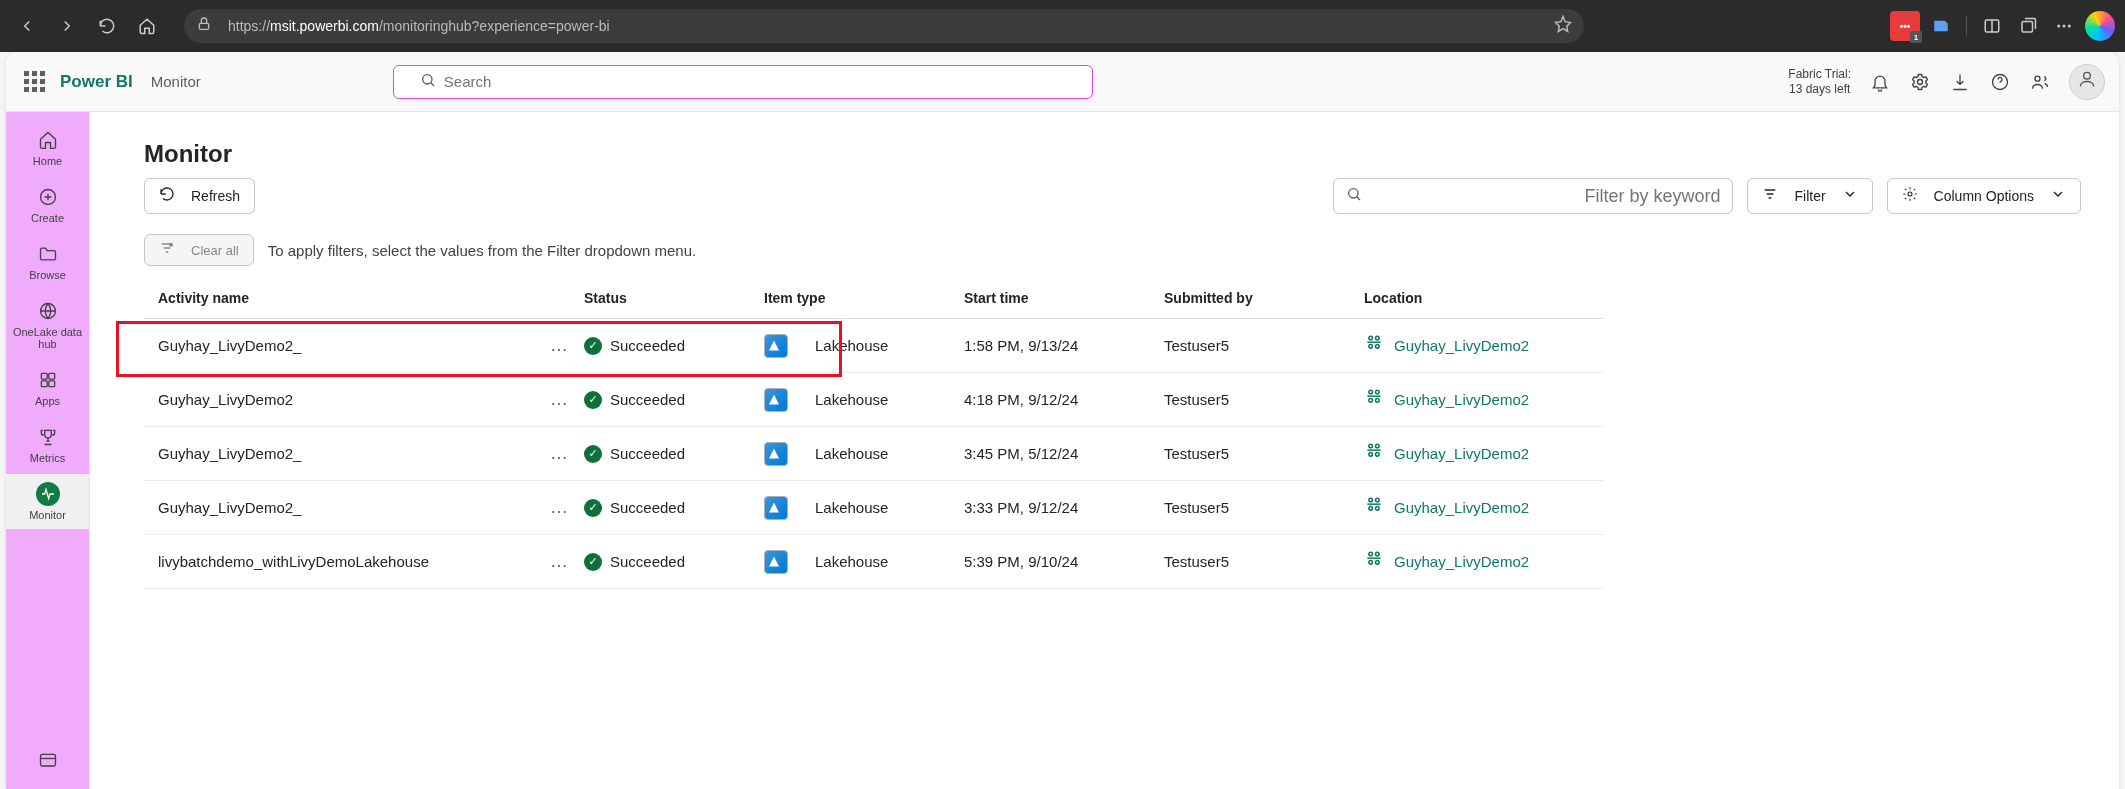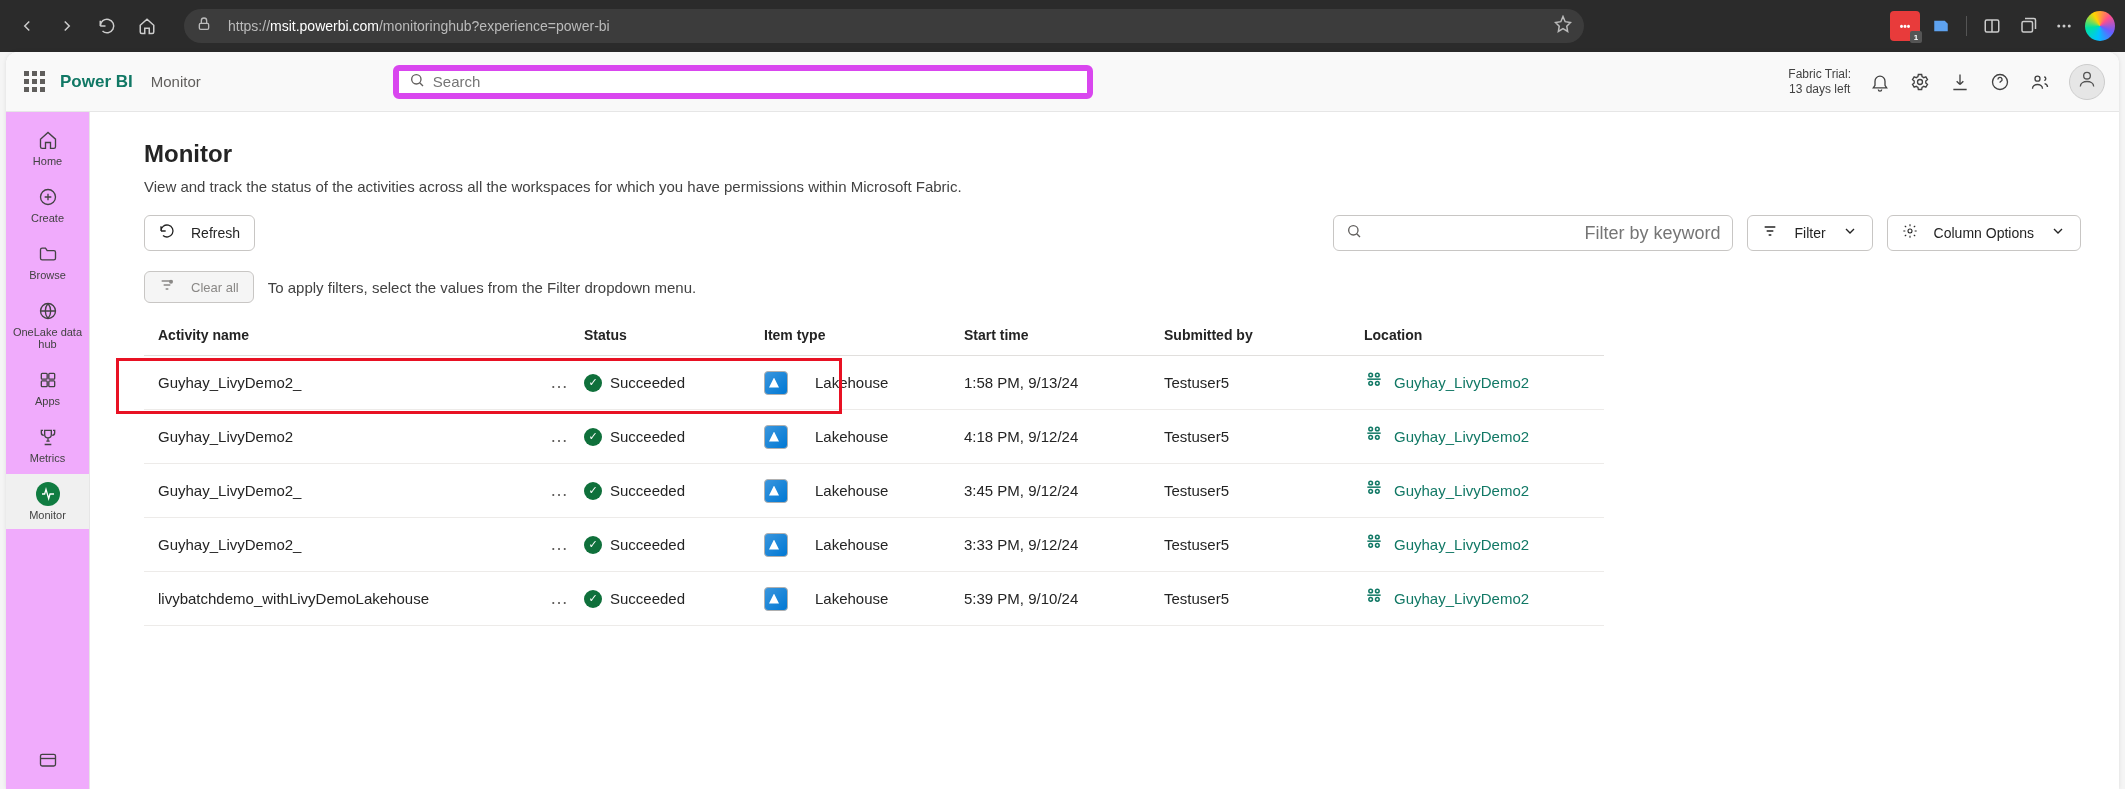--- a/index.html
+++ b/index.html
@@ -30,22 +30,22 @@
     box-shadow: 0 0 4px rgba(0,0,0,0.1); overflow:hidden;}
   
   
   .suite-bar { height: 60px; display: flex; align-items: center; padding: 0 14px; gap: 12px;
     border-bottom: 1px solid #e6e6e6; background:#f9f9f9;}
   .waffle { width: 28px; height: 28px; display: grid; grid-template-columns: repeat(3,5px);
     grid-template-rows: repeat(3,5px); gap: 3px; align-content:center; justify-content:center; cursor:pointer;}
   .waffle span { background: #605e5c; width:5px; height:5px;}
   .brand { font-size: 17px; font-weight:600; color:#117865; }
   .crumb { font-size: 15px; color:#605e5c; margin-left:6px;}
-  .search-box { flex:0 0 700px; margin-left: 180px; height:34px; background:#fff; border:6px solid #d946ef;
-    border-radius:6px; display:flex; align-items:center; padding:0 10px; gap:8px; color:#605e5c;}
+  .search-box { flex:0 0 700px; margin-left: 180px; height:34px; background:#fff; border:1px solid #d946ef;
+    border-radius:6px; display:flex; align-items:center; padding:0 26px; gap:8px; color:#605e5c;}
   .search-box input { border:none; outline:none; flex:1; font-size:15px; }
   .suite-right { margin-left:auto; display:flex; align-items:center; gap:18px; }
   .trial { text-align:center; font-size:12px; color:#424242; line-height:1.2; }
   .suite-icon { width:22px; height:22px; color:#424242; display:flex; align-items:center; justify-content:center; cursor:pointer;}
   .avatar { width:36px; height:36px; border-radius:50%; background:#e6e6e6; display:flex;
     align-items:center; justify-content:center; color:#555; border:1px solid #ccc;}
   
   
   .body { flex:1; display:flex; overflow:hidden;}
   .left-rail { width:84px; background:#f0abfc; border-right:1px solid #e6e6e6; display:flex;
@@ -310,21 +310,20 @@
             <svg viewBox="0 0 24 24" fill="none" stroke="currentColor" stroke-width="1.6">
               <rect x="3" y="4" width="18" height="14" rx="2"></rect>
               <path d="M3 9h18"></path>
             </svg>
           </span>
       </div>
     </div>
 
     <div class="main">
       <h1 class="page-title">Monitor</h1>
-      <p class="page-desc">View and track the status of the activities across all the workspaces for which you have permissions within Microsoft Fabric.</p>
 
       <div class="toolbar">
         <button class="btn">
           <span class="sz16"><svg viewBox="0 0 24 24" fill="none" stroke="currentColor" stroke-width="2">
                 <path d="M3 12a9 9 0 1 1 3 6.7M3 12V5m0 7h7"></path>
               </svg></span>
           <span>Refresh</span>
         </button>
         <div class="toolbar-right">
           <div class="filter-input">
@@ -467,21 +466,21 @@
         <span class="status-dot">✓</span>
         <span>Succeeded</span>
       </div>
     </td>
     <td class="col-item">
       <div class="item-cell">
         <span class="item-ic"></span>
         <span>Lakehouse</span>
       </div>
     </td>
-    <td class="col-start">3:45 PM, 9/12/24</td>
+    <td class="col-start">3:45 PM, 5/12/24</td>
     <td class="col-sub">Testuser5</td>
     <td class="col-loc">
       <div class="loc-cell">
         <span class="loc-ic sz20"><svg viewBox="0 0 24 24" fill="none" stroke="currentColor" stroke-width="1.8">
                       <circle cx="8" cy="6" r="2.2"></circle>
                       <circle cx="16" cy="6" r="2.2"></circle>
                       <circle cx="8" cy="16" r="2.2"></circle>
                       <circle cx="16" cy="16" r="2.2"></circle>
                       <path d="M4 11h16"></path>
                     </svg></span>

